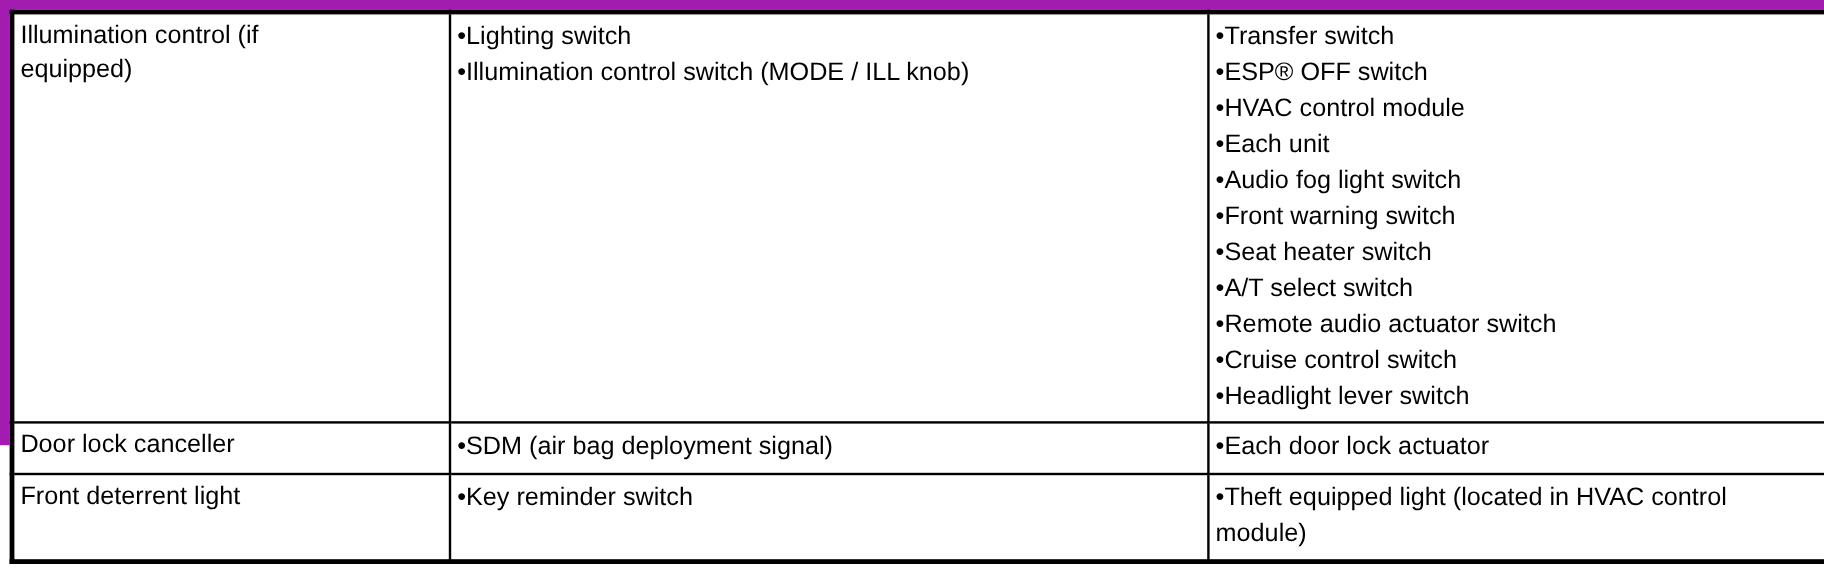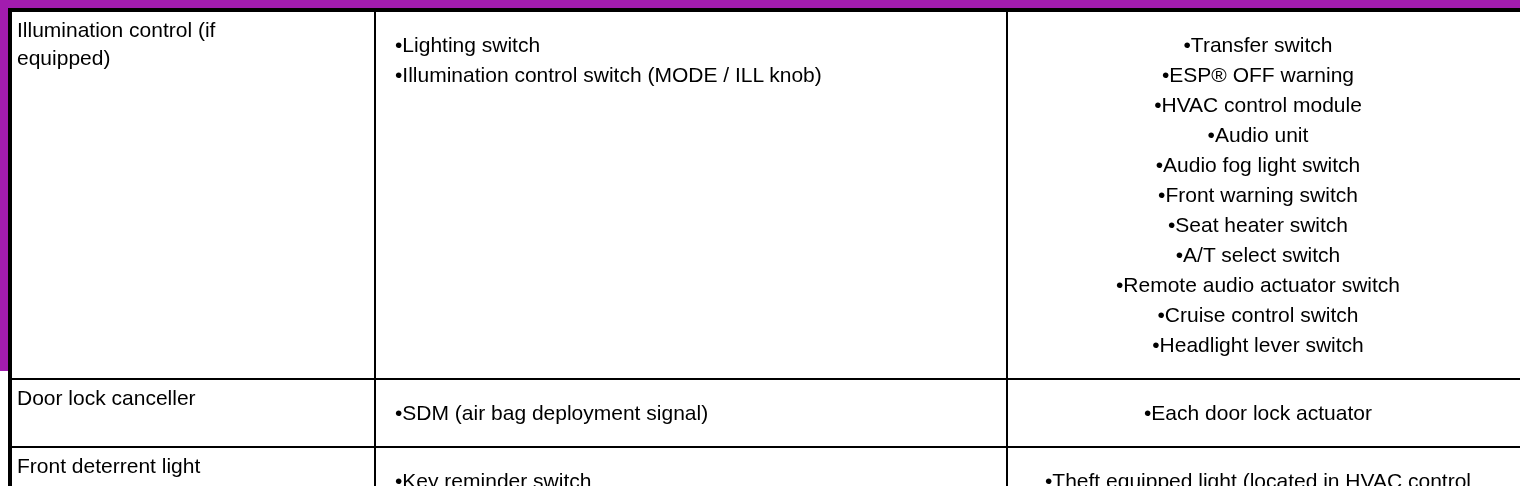--- a/index.html
+++ b/index.html
@@ -44,28 +44,27 @@
   .col-3 { width: 502px; }
   tr.row-1 { height: 342px; }
   tr.row-2 { height: 43px; }
   tr.row-3 { height: 73px; }
   .system-label {
     display: inline-block;
     max-width: 262px;
     line-height: 28px;
   }
   ul.bullet-list {
-    margin: 14px;
+    margin: 0;
     padding: 0;
     list-style: none;
     line-height: 30px;
   }
   .col-3 ul.bullet-list li {
     max-width: 462px;
-    text-align: center;
   }
 </style>
 </head>
 <body>
 
 <div class="page">
   <table class="service-table">
     <tbody>
       <tr class="row-1">
         <td class="col-1 system-cell">
@@ -73,23 +72,23 @@
         </td>
         <td class="col-2">
           <ul class="bullet-list">
               <li>•Lighting switch</li>
               <li>•Illumination control switch (MODE / ILL knob)</li>
             </ul>
         </td>
         <td class="col-3">
           <ul class="bullet-list">
               <li>•Transfer switch</li>
-              <li>•ESP® OFF warning</li>
+              <li>•ESP® OFF switch</li>
               <li>•HVAC control module</li>
-              <li>•Audio unit</li>
+              <li>•Each unit</li>
               <li>•Audio fog light switch</li>
               <li>•Front warning switch</li>
               <li>•Seat heater switch</li>
               <li>•A/T select switch</li>
               <li>•Remote audio actuator switch</li>
               <li>•Cruise control switch</li>
               <li>•Headlight lever switch</li>
             </ul>
         </td>
       </tr>

